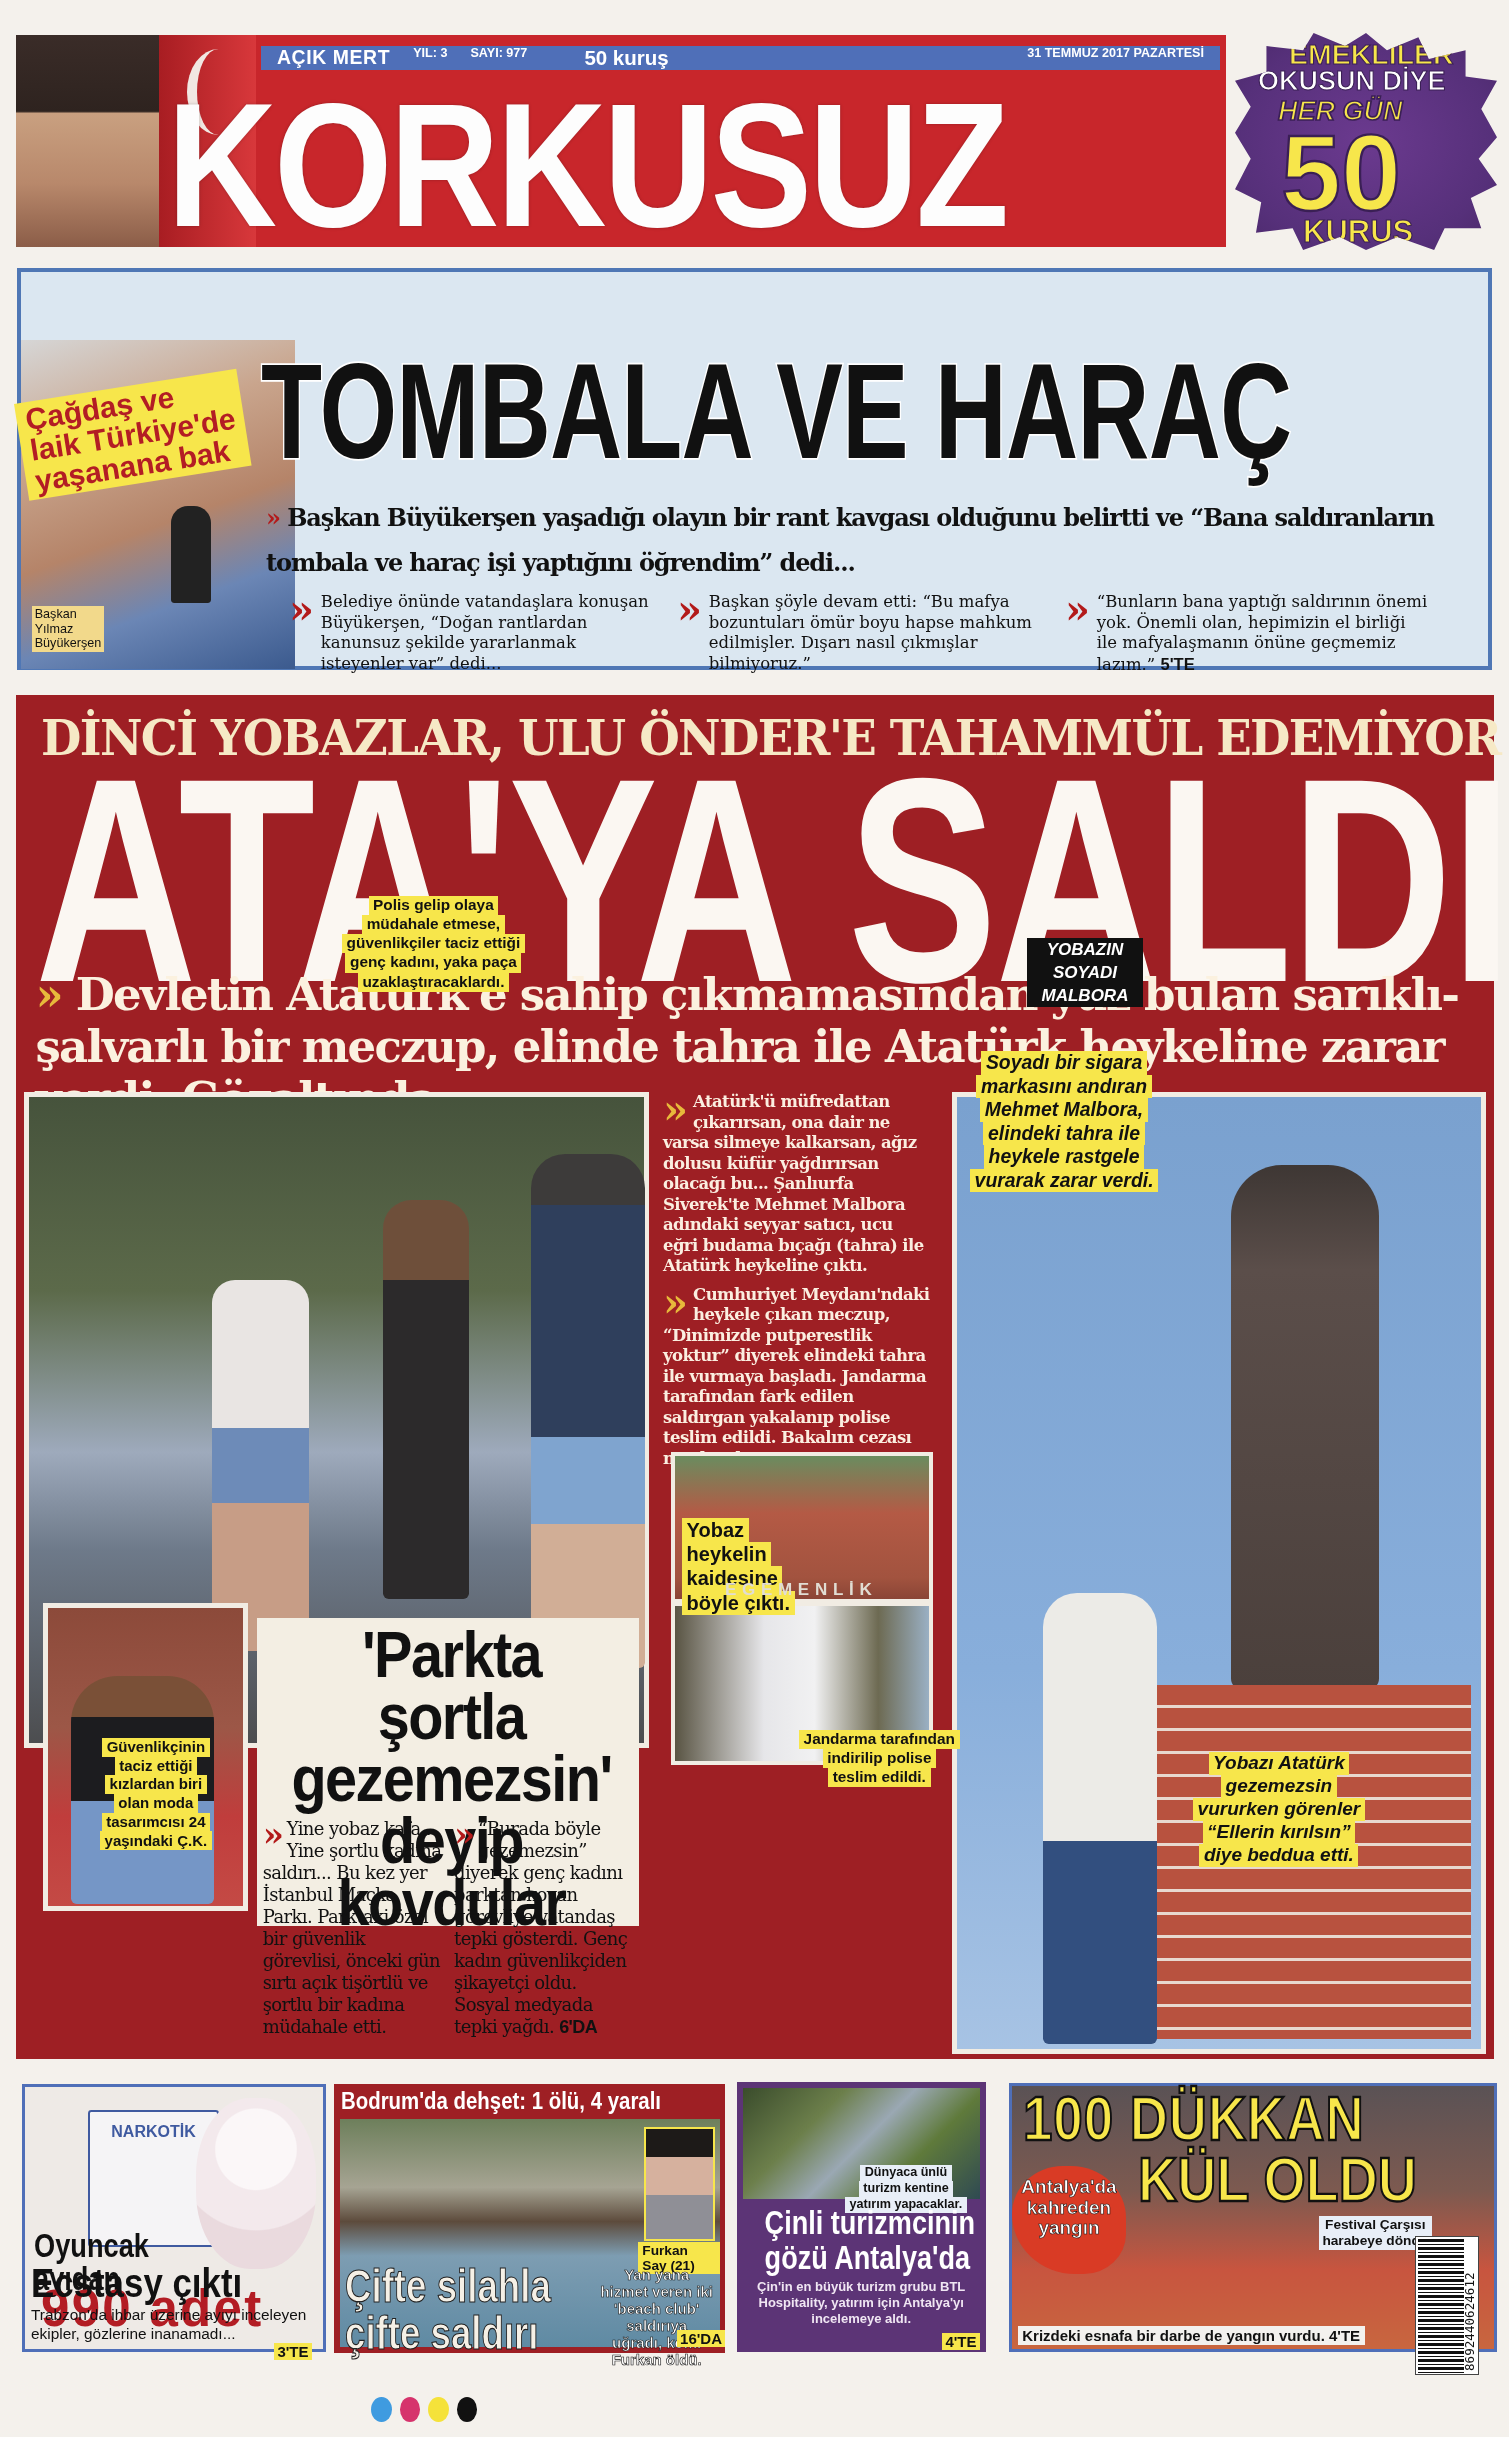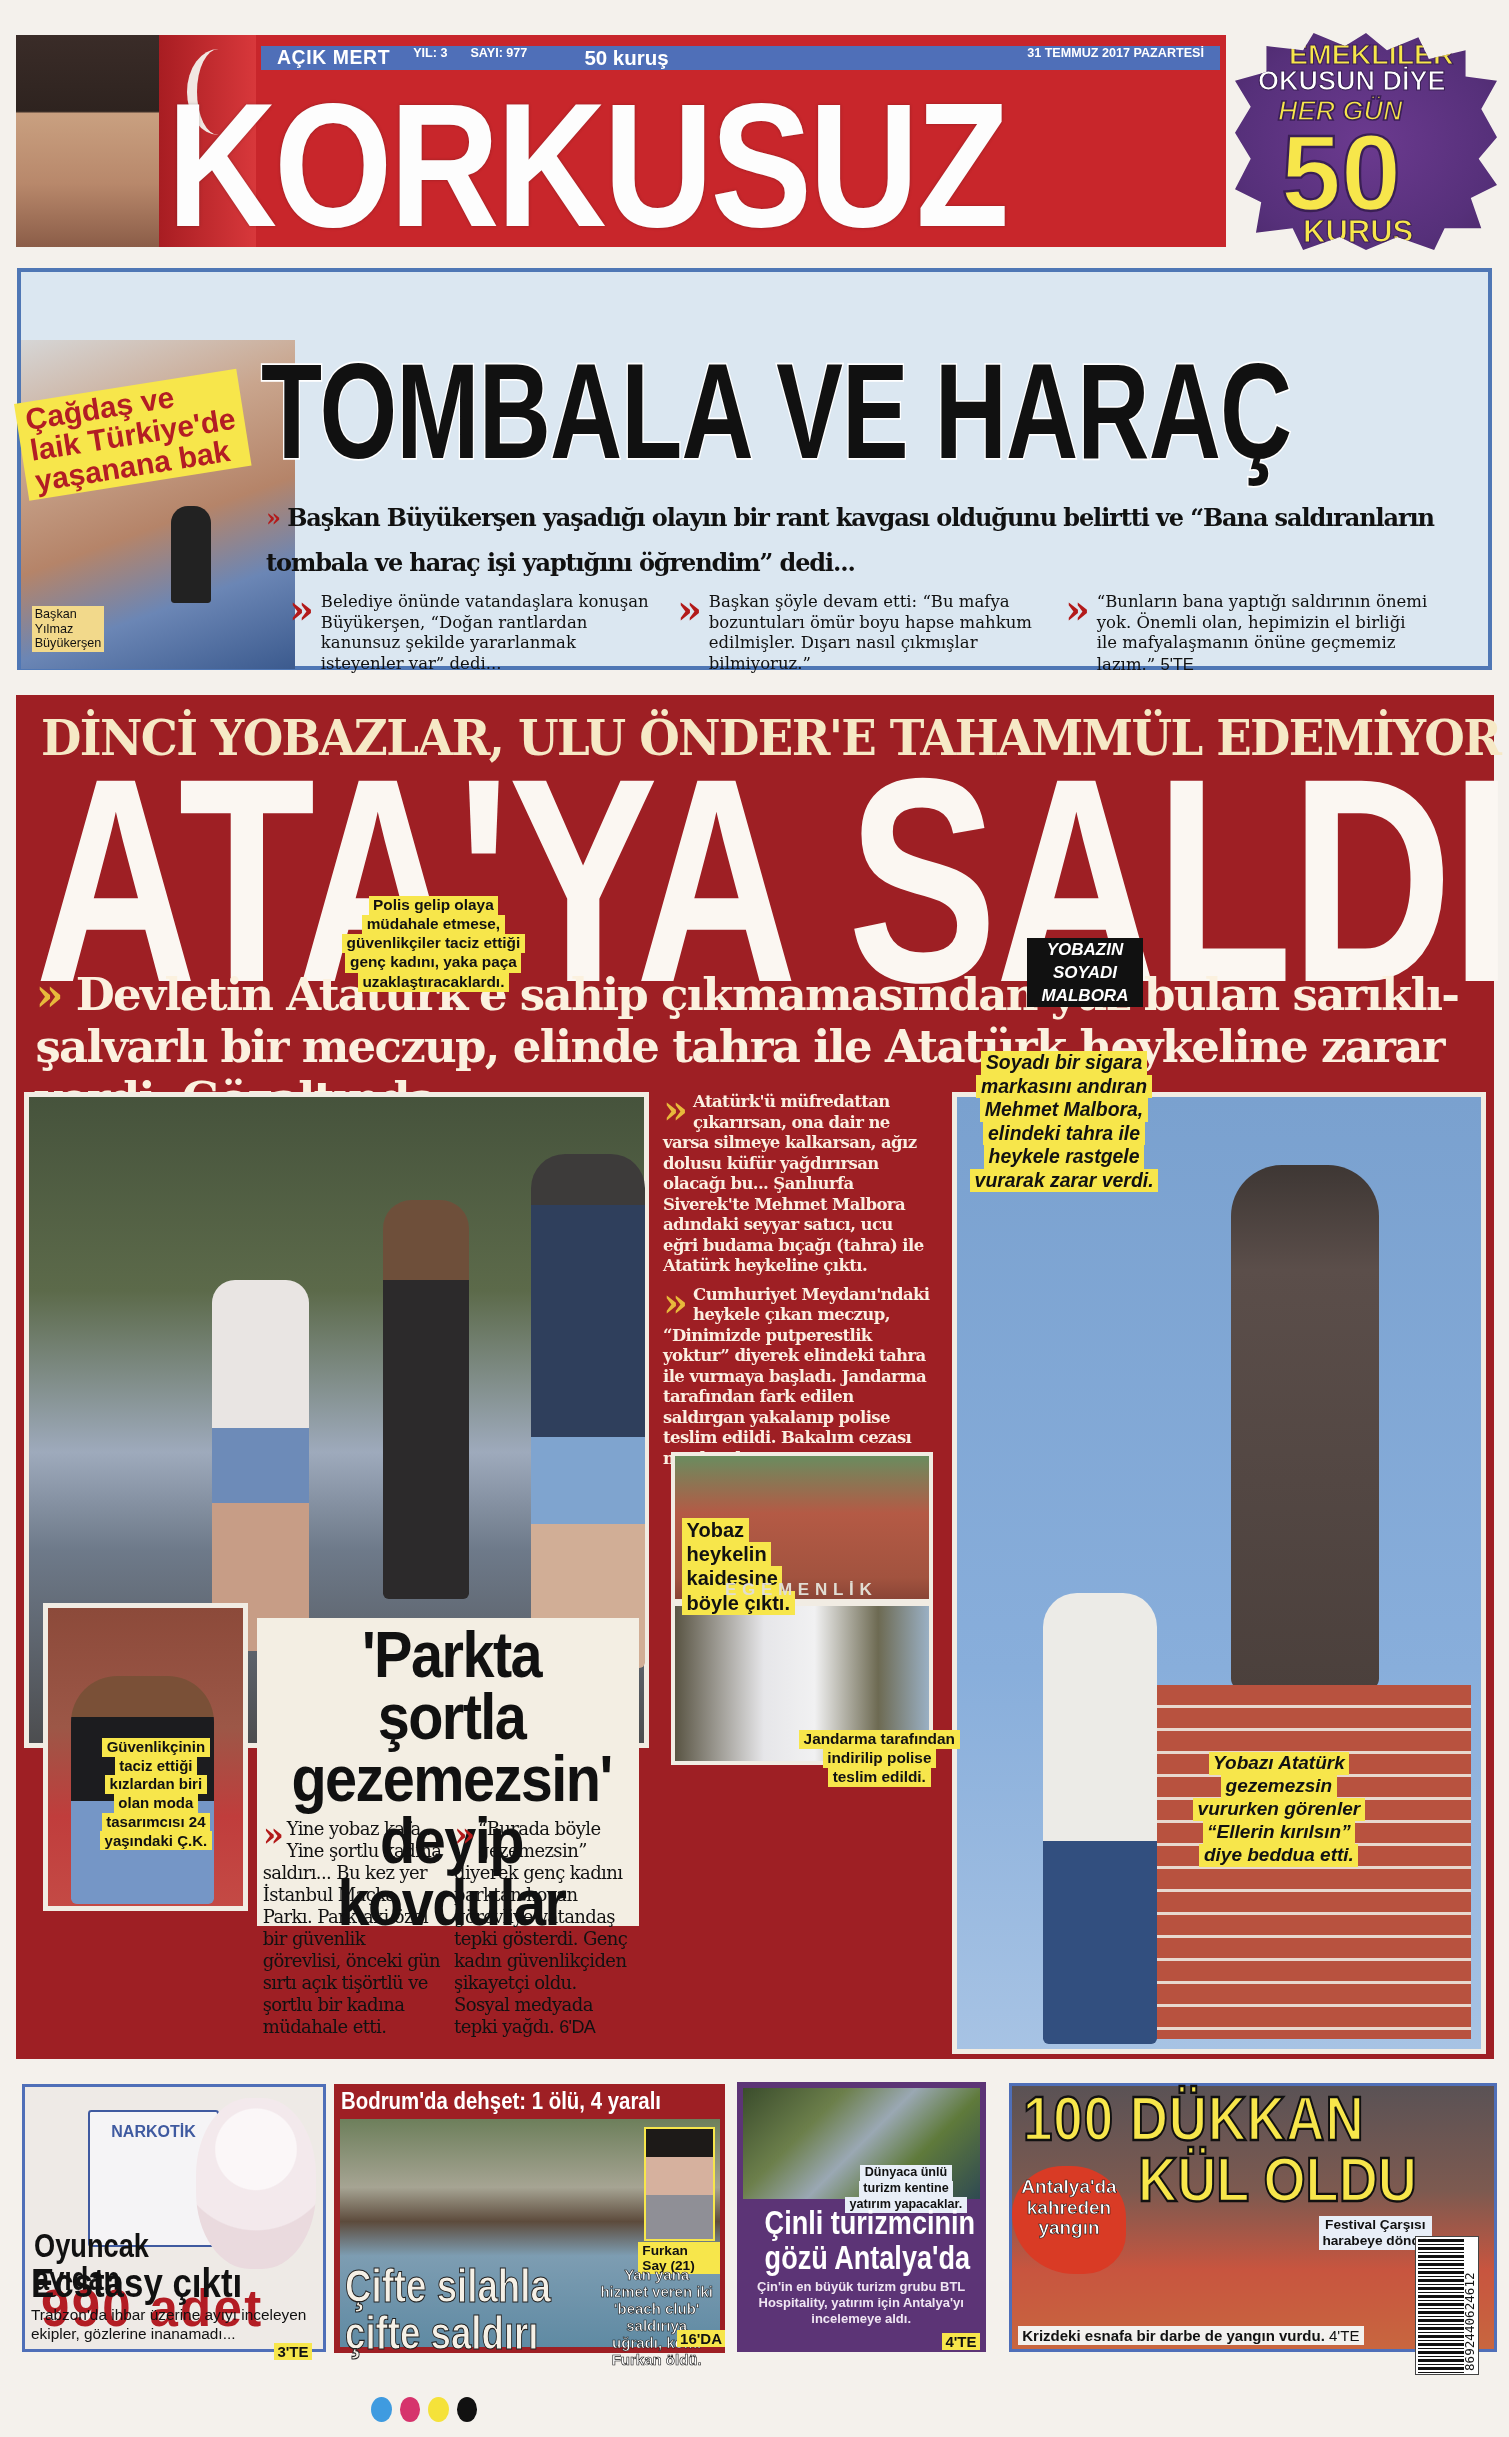--- a/index.html
+++ b/index.html
@@ -33,21 +33,21 @@
   
   #tombala-box { left: 17px; top: 268px; width: 1475px; height: 402px; background: #dbe7f1; border: 4.6px solid #4f77b5; }
   #tombala-kicker { left: 23px; top: 15px; font-size: 37px; font-weight: 900; color: #b31d24; letter-spacing: -0.6px; }
   #buyukersen-photo { left: 0; top: 68px; width: 274px; height: 329px; background: linear-gradient(160deg,#d6d6d6 0%,#c9a58d 30%,#b58469 55%,#6b86b5 75%,#3b5a8e 100%); }
   #mic { left: 150px; top: 234px; width: 40px; height: 97px; background: #222; border-radius: 17px 17px 3.4px 3.4px; }
   #buyukersen-caption { left: 11.4px; top: 334px; font-size: 12.6px; background: #f2d98b; padding: 1.1px 2.3px; line-height: 1.15; font-weight: normal; }
   #tombala-headline { left: 240px; top: 74px; font-size: 135px; font-weight: 900; color: #111; line-height: 131px; transform: scaleX(0.74); transform-origin: left top; -webkit-text-stroke: 3.4px #fff; paint-order: stroke fill; letter-spacing: -1.1px; white-space: nowrap; }
   #tombala-deck { left: 245px; top: 223px; width: 1210px; font-size: 24px; font-weight: 900; line-height: 45px; font-family: "DejaVu Serif", serif; letter-spacing: -1.1px; }
   .tombala-col { top: 320px; width: 365px; font-size: 16.5px; line-height: 20.5px; font-family: "DejaVu Serif", serif; display: flex; gap: 6.8px; }
   .tombala-col .chev { font-size: 40px; line-height: 34px; }
-  .ref { font-weight: 400; font-family: "Liberation Sans", sans-serif; }
+  .ref { font-weight: 700; font-family: "Liberation Sans", sans-serif; }
 
   
   #main-story { left: 16px; top: 695px; width: 1478px; height: 1364px; background: #9e1f24; }
   #main-kicker { left: 25px; top: 13.7px; font-size: 49px; font-weight: 900; color: #f6e9c6; font-family: "DejaVu Serif", serif; letter-spacing: -1.7px; white-space: nowrap; transform: scaleX(0.95); transform-origin: left top; }
   #main-headline { left: 19.4px; top: 57px; font-size: 291px; font-weight: 900; color: #fbf7f2; line-height: 257px; letter-spacing: -2.3px; transform: scaleX(0.77); transform-origin: left top; white-space: nowrap; }
   #main-deck { left: 19.4px; top: 274px; width: 1438px; font-size: 45px; font-weight: 900; color: #fbf1df; line-height: 52px; font-family: "DejaVu Serif", serif; letter-spacing: -1.7px; }
 
   #street-photo { left: 8px; top: 397px; width: 625px; height: 656px; background: linear-gradient(180deg,#46533c 0%,#5c6a4a 30%,#9eaabc 55%,#6e7a8a 70%,#4c4d4f 100%); border: 5.7px solid #f1ece3; }
   #street-photo .person1 { position:absolute; left:183px; top:183px; width:97px; height:371px; background:linear-gradient(180deg,#e9e5e3 0 40%,#6d8bb8 40% 60%,#c79d86 60%); border-radius:23px 23px 5.7px 5.7px; }
   #street-photo .person2 { position:absolute; left:502px; top:57px; width:114px; height:514px; background:linear-gradient(180deg,#3d3b3a 0 10%,#2f3f5c 10% 55%,#7fa4cf 55% 72%,#d1ae96 72%); border-radius:34px 34px 5.7px 5.7px; }

